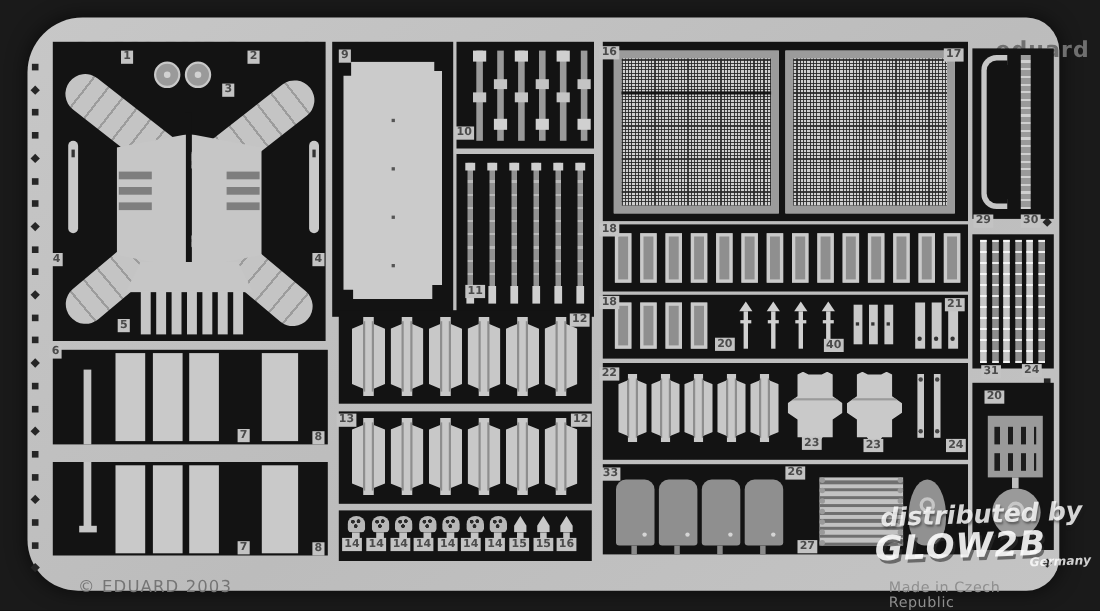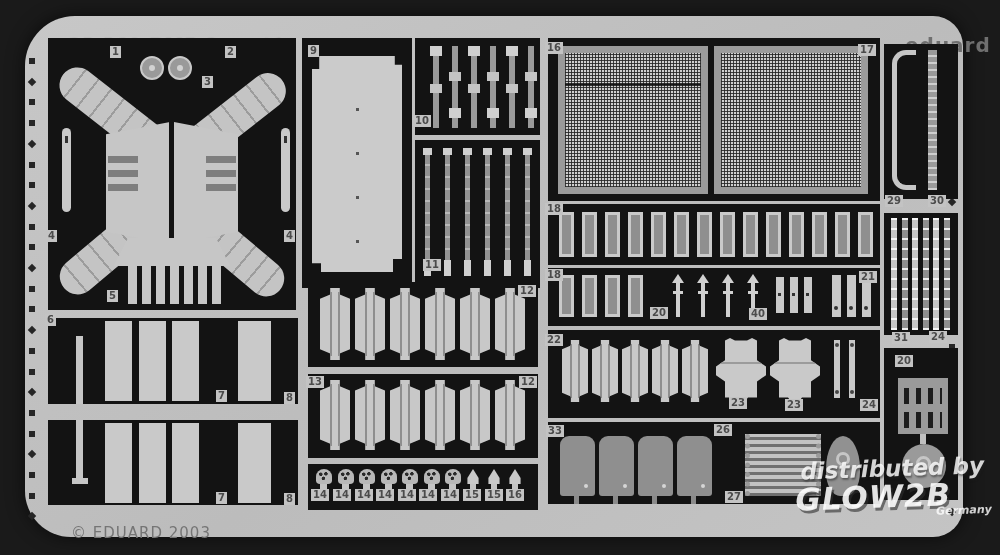--- a/index.html
+++ b/index.html
@@ -50,20 +50,21 @@
        background:repeating-linear-gradient(90deg,#c4c4c4 0 14px,#9c9c9c 14px 16px)}
 </style>
 </head>
 <body>
 
 <div class="stage">
   <div class="sheet">
     <div class="hdr-title">35 560 BMP-2 part1</div>
     <div class="hdr-brand">eduard</div>
     <div class="ft-copy">© EDUARD 2003</div>
+    <div class="ft-made">Made in Czech Republic</div>
   </div>
 
   <div class="p" style="left:29px;top:58px;width:6px;height:480px">
       <div style="position: absolute; left: 0px; top: 0px; width: 6px; height: 6px; background: rgb(38, 38, 38);"></div>
       <div style="position: absolute; left: 0px; top: 21px; width: 6px; height: 6px; background: rgb(38, 38, 38); transform: rotate(45deg);"></div>
       <div style="position: absolute; left: 0px; top: 41px; width: 6px; height: 6px; background: rgb(38, 38, 38);"></div>
       <div style="position: absolute; left: 0px; top: 62px; width: 6px; height: 6px; background: rgb(38, 38, 38);"></div>
       <div style="position: absolute; left: 0px; top: 83px; width: 6px; height: 6px; background: rgb(38, 38, 38); transform: rotate(45deg);"></div>
       <div style="position: absolute; left: 0px; top: 104px; width: 6px; height: 6px; background: rgb(38, 38, 38);"></div>
       <div style="position: absolute; left: 0px; top: 124px; width: 6px; height: 6px; background: rgb(38, 38, 38);"></div>

